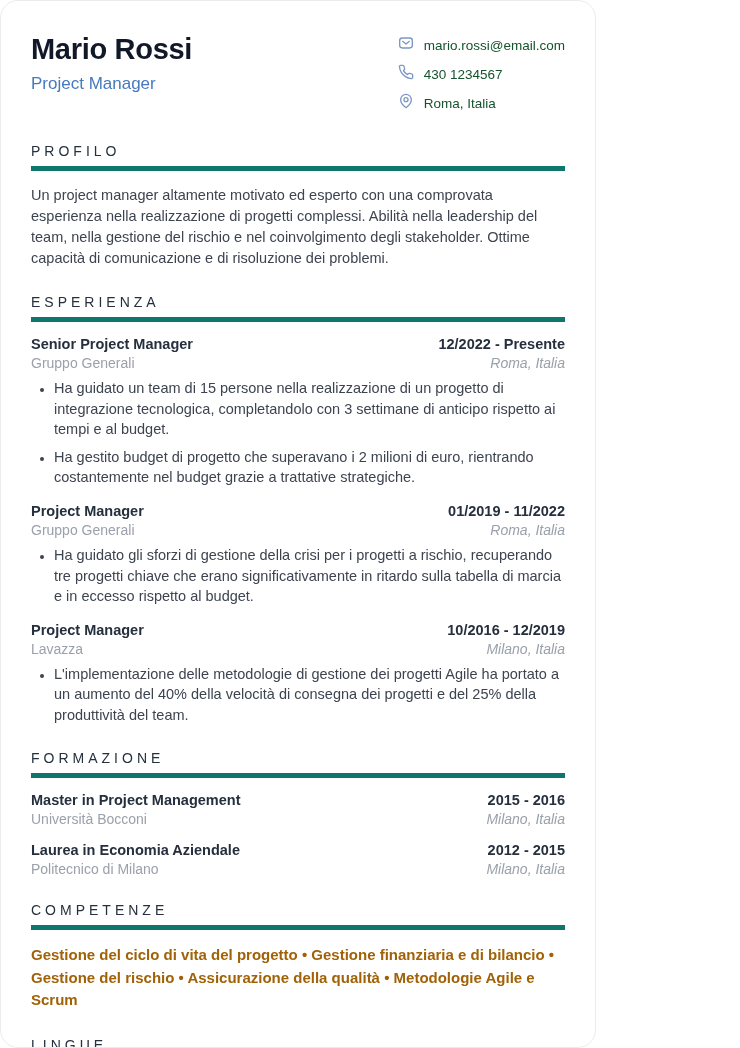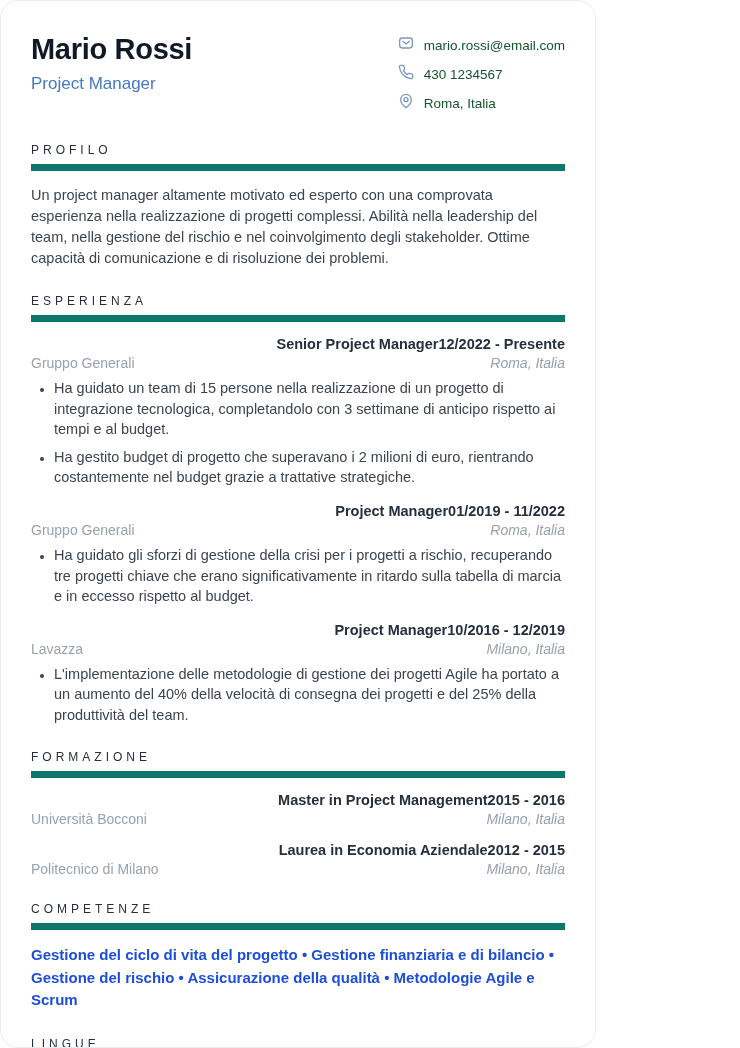--- a/index.html
+++ b/index.html
@@ -36,48 +36,48 @@
     font-size: 17px;
     color: #4679be;
   }
   .contact { display: flex; flex-direction: column; gap: 9px; padding-top: 2px; }
   .contact-row { display: flex; align-items: center; gap: 10px; }
   .contact-row svg { width: 16px; height: 16px; stroke: #7d97c5; fill: none; stroke-width: 2; stroke-linecap: round; stroke-linejoin: round; }
   .contact-text { font-size: 13.5px; color: #14532d; }
   
   section { margin-bottom: 25px; }
   .sec-heading {
-    font-size: 12px;
+    font-size: 14px;
     font-weight: 500;
     letter-spacing: 4px;
     color: #252f3d;
-    border-bottom: 7px solid #0f766e;
+    border-bottom: 5px solid #0f766e;
     padding-bottom: 7px;
     margin-bottom: 14px;
   }
   .body-text {
     font-size: 14.5px;
     line-height: 1.45;
     color: #3d4450;
   }
   
   .entry { margin-bottom: 15px; }
-  .entry-head { display: flex; justify-content: flex-end; align-items: baseline; }
+  .entry-head { display: flex; justify-content: space-between; align-items: baseline; }
   .entry-title, .entry-dates { font-size: 14.5px; font-weight: 700; color: #252f3d; }
   .entry-sub { display: flex; justify-content: space-between; margin-top: 3px; gap: 40px; }
   .entry-org { font-size: 14px; color: #9aa1ab; }
   .entry-loc { font-size: 14px; color: #9aa1ab; font-style: italic; }
   .bullets { margin: 7px 0 0 0; padding-left: 23px; list-style: disc outside; }
   .bullets li { font-size: 14.5px; line-height: 1.42; color: #3d4450; margin-bottom: 7px; }
   .bullets li::marker { color: #3d4450; font-size: 12px; }
   
   .skills-text {
     font-size: 15px;
     font-weight: 700;
-    color: #1d4ed8;
+    color: #a16207;
     line-height: 1.5;
   }
   
   .languages { display: grid; grid-template-columns: 1fr 1fr 1fr; margin-top: 2px; }
   .lang-item { font-size: 14.5px; }
   .lang-name { font-weight: 700; color: #252f3d; }
   .lang-level { color: #9aa1ab; margin-left: 9px; }
 </style>
 </head>
 <body>

